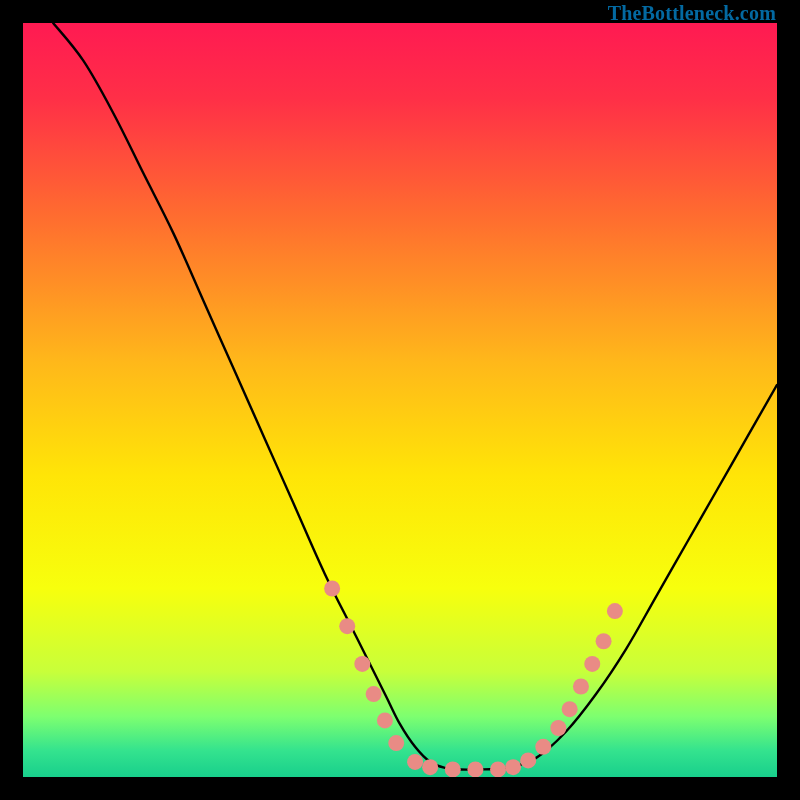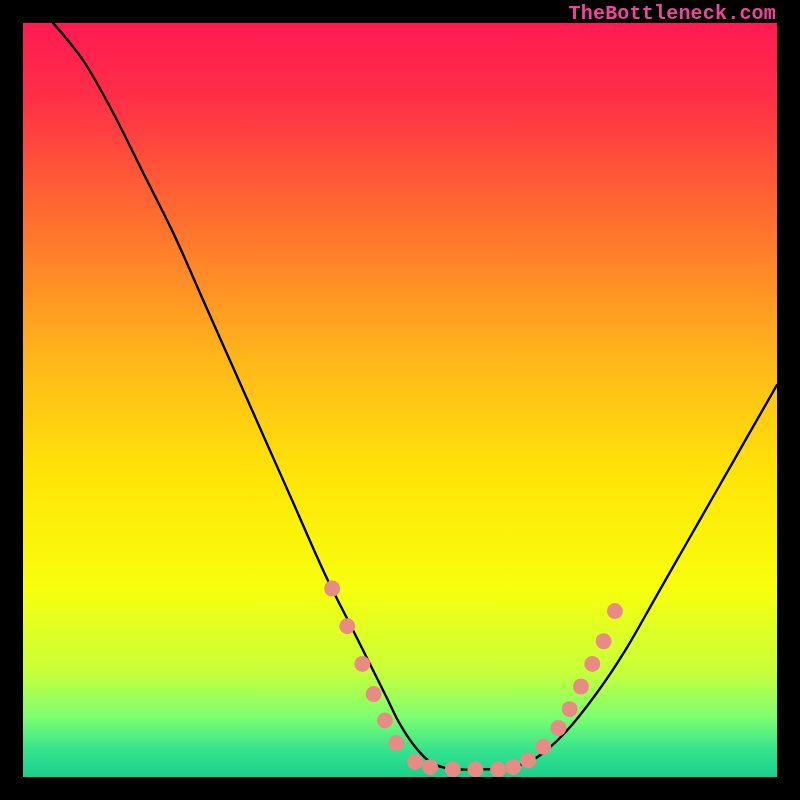--- a/index.html
+++ b/index.html
@@ -22,24 +22,24 @@
     position: absolute;
     left: 0;
     top: 0;
     width: 754px;
     height: 754px;
   }
   .watermark {
     position: absolute;
     top: 2px;
     right: 24px;
-    font-family: Liberation Mono, monospace;
+    font-family: Liberation Serif, serif;
     font-size: 20px;
     font-weight: 600;
-    color: #ec4899;
+    color: #0369a1;
     letter-spacing: 0.2px;
     user-select: none;
   }
   svg {
     display: block;
   }
 </style>
 </head>
 <body>
 

